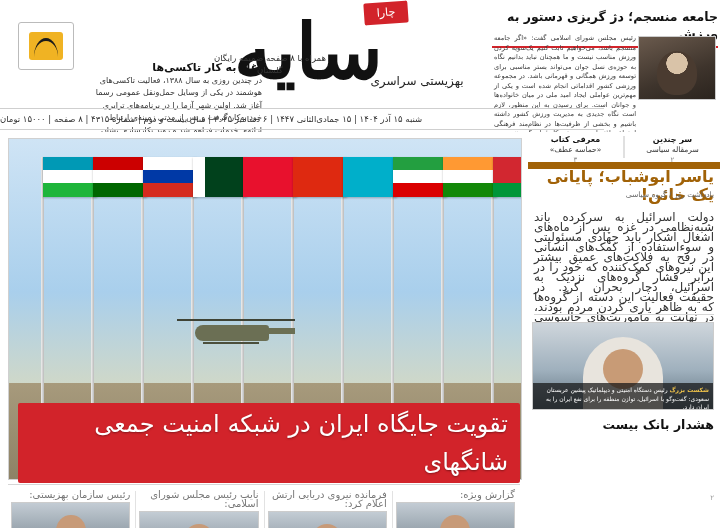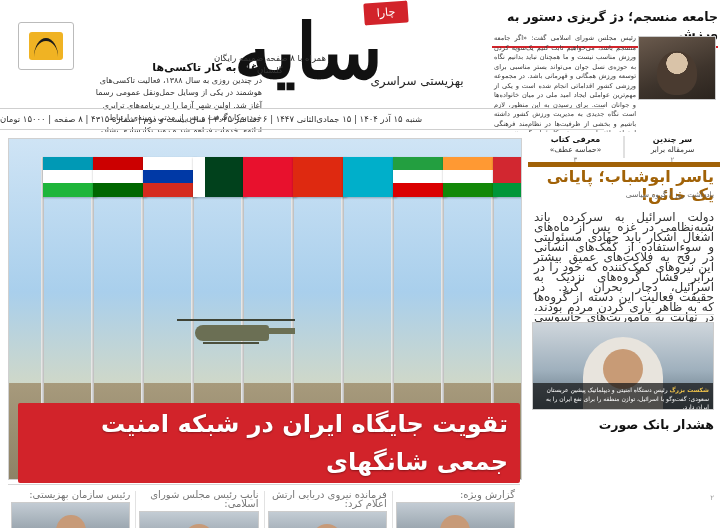--- a/index.html
+++ b/index.html
@@ -83,21 +83,21 @@
   .lead-text{
     position:absolute;right:84px;top:30px;width:142px;height:70px;
     font-size:6.6px;line-height:9.5px;color:#3a3a3a;text-align:justify;
   }
 
   
   .col-left{position:absolute;right:0;top:132px;width:192px;height:396px;background:#fff;}
 
   .mini-strip{
     position:absolute;right:0;top:0;width:192px;height:30px;
-    border-bottom:5px solid #a16207;display:flex;flex-direction:row-reverse;
+    border-bottom:7px solid #a16207;display:flex;flex-direction:row-reverse;
   }
   .mini-cell{flex:1;text-align:center;font-size:7.5px;color:#333;padding-top:3px;line-height:10px;}
   .mini-cell .t{font-weight:700;font-size:8px;color:#111;}
   .mini-sep{width:1px;background:#e0e0e0;margin:4px 0;}
 
   .op-title{
     position:absolute;right:6px;top:36px;width:180px;
     text-align:right;color:#a16207;font-weight:700;font-size:16px;line-height:18px;
   }
   .op-byline{
@@ -164,21 +164,21 @@
   .headline-wrap{
     position:absolute;left:8px;top:244px;width:512px;text-align:right;padding-left:10px;
     box-sizing:border-box;
   }
   .hl1{
     display:inline-block;background:#d2232a;color:#fff;font-weight:700;
     font-size:22px;line-height:34px;padding:2px 12px;border-radius:2px;
     text-shadow:0 1px 2px rgba(0,0,0,.35);
   }
   .hl2{
-    display:inline-block;margin-top:8px;background:#d2232a;color:#fff;font-weight:700;
+    display:inline-block;margin-top:8px;background:#d2232a;color:#fff;font-weight:400;
     font-size:24px;line-height:38px;padding:2px 12px;border-radius:2px;
     text-shadow:0 1px 2px rgba(0,0,0,.35);
   }
 
   
   .bottom-strip{
     position:absolute;left:8px;top:352px;width:512px;height:170px;
     border-top:1px solid #d6d6d6;display:flex;flex-direction:row-reverse;
   }
   .bcell{width:128px;padding:5px 5px 0;box-sizing:border-box;position:relative;text-align:right;}
@@ -232,40 +232,40 @@
     <div class="mini-strip">
       <div class="mini-cell">
         <div class="t">معرفی کتاب</div>
         <div>«حماسه عطف»</div>
         <div class="pg-mark">۳</div>
       </div>
       <div class="mini-sep"></div>
       <div class="mini-sep"></div>
       <div class="mini-cell">
         <div class="t">سر چندین</div>
-        <div>سرمقاله برابر</div>
+        <div>سرمقاله سیاسی</div>
         <div class="pg-mark">۲</div>
       </div>
     </div>
 
     <div class="op-title">یاسر ابوشباب؛ پایانی یک خائن!</div>
     <div class="op-byline">یادداشت روز / گروه سیاسی</div>
     <div class="op-body">دولت اسرائیل به سرکرده باند شبه‌نظامی در غزه پس از ماه‌های اشغال آشکار باید جهادی مسئولیتی و سوءاستفاده از کمک‌های انسانی در رفح به فلاکت‌های عمیق بیشتر این نیروهای کمک‌کننده که خود را در برابر فشار گروه‌های نزدیک به اسرائیل، دچار بحران کرد. در حقیقت فعالیت این دسته از گروه‌ها که به ظاهر یاری کردن مردم بودند، در نهایت به ماموریت‌های جاسوسی و جمع‌آوری اطلاعات منجر شد. این شبکه‌ها که با حمایت و پشتیبانی مستقیم صورت گرفتند، عملا بخش زیادی از اعتماد عمومی را از بین بردند و ساختارهای اجتماعی را به هم ریختند. آن‌چه از آن باقی مانده است، تنها شکاف می‌تواند باشد.</div>
     <div class="hr-thin" style="top:182px"></div>
 
     <div class="photo2">
       <div class="figure"></div>
       <div class="face"></div>
       <div class="cap">
         <b>شکست بزرگ</b>
         <span>رئیس دستگاه امنیتی و دیپلماتیک پیشین عربستان سعودی: گفت‌وگو با اسرائیل، توازن منطقه را برای نفع ایران را به ایران دارد.</span>
       </div>
     </div>
 
-    <div class="news2-title">هشدار بانک صورت</div>
+    <div class="news2-title">هشدار بانک بیست</div>
     <div class="corner-pg" style="right:6px;top:362px">۲</div>
 
   </div>
 
   <div class="col-main">
 
     <div class="main-photo">
       <div class="sky"></div>
       <div class="ground"></div>
 

